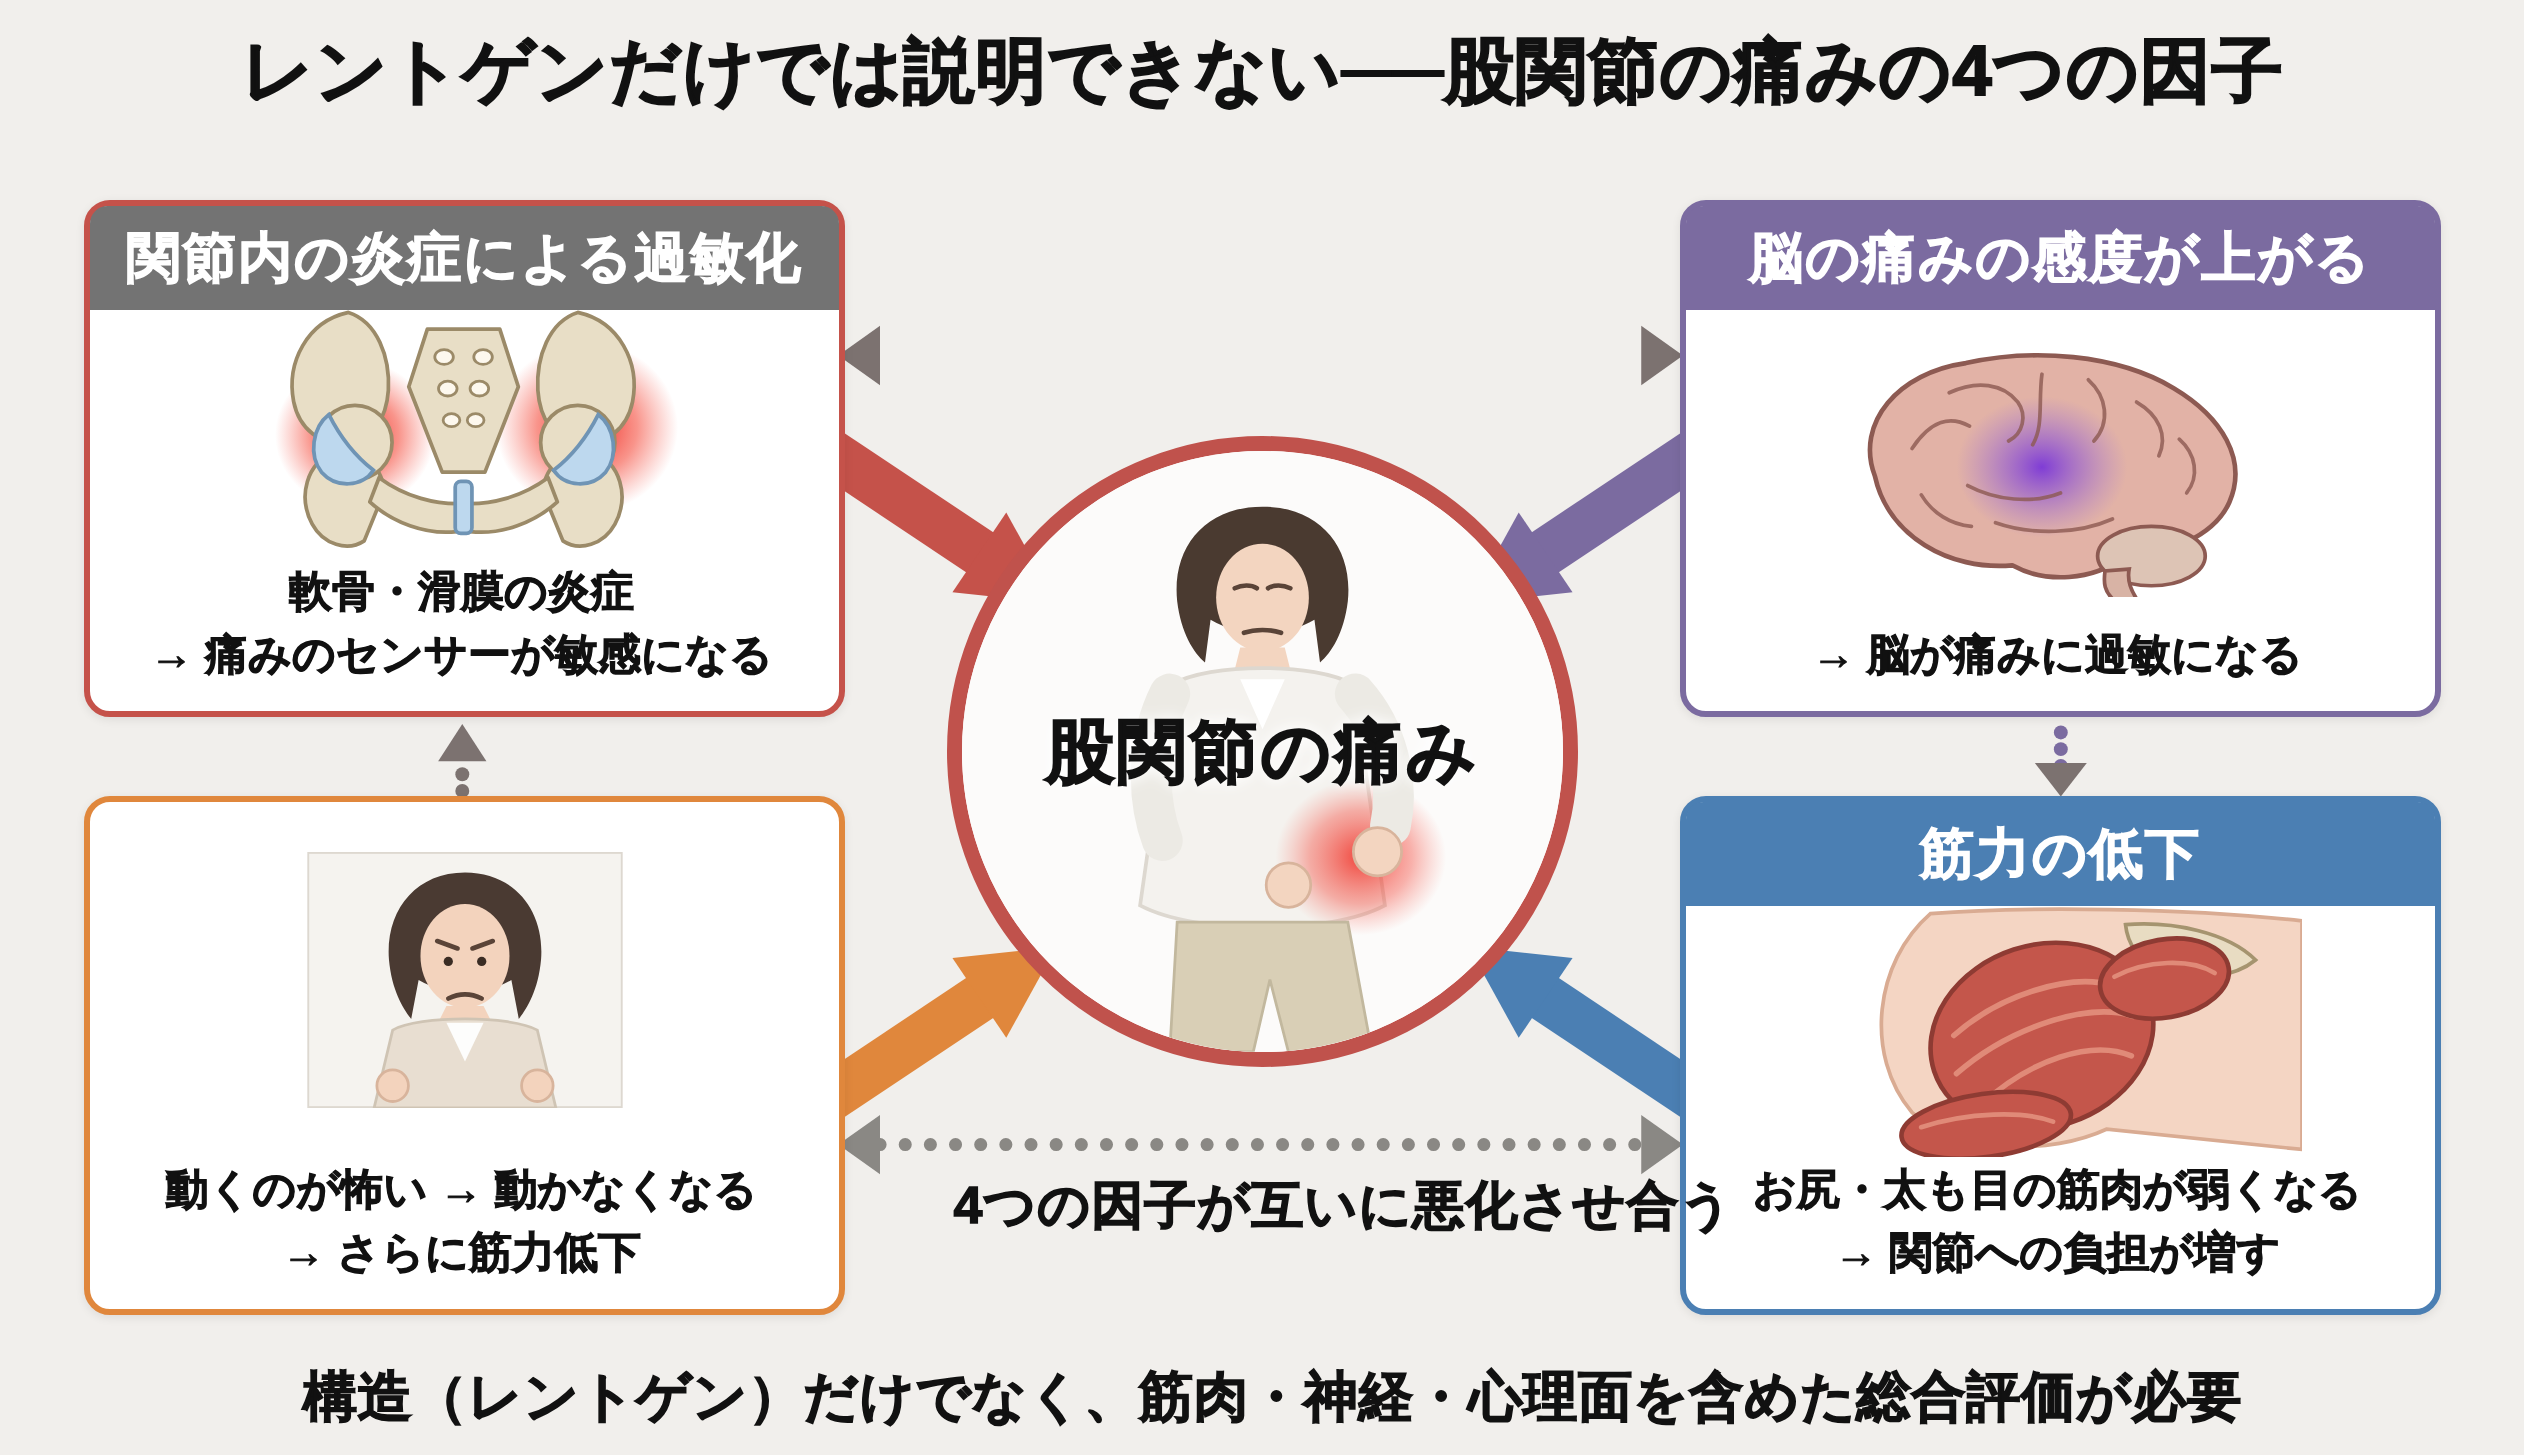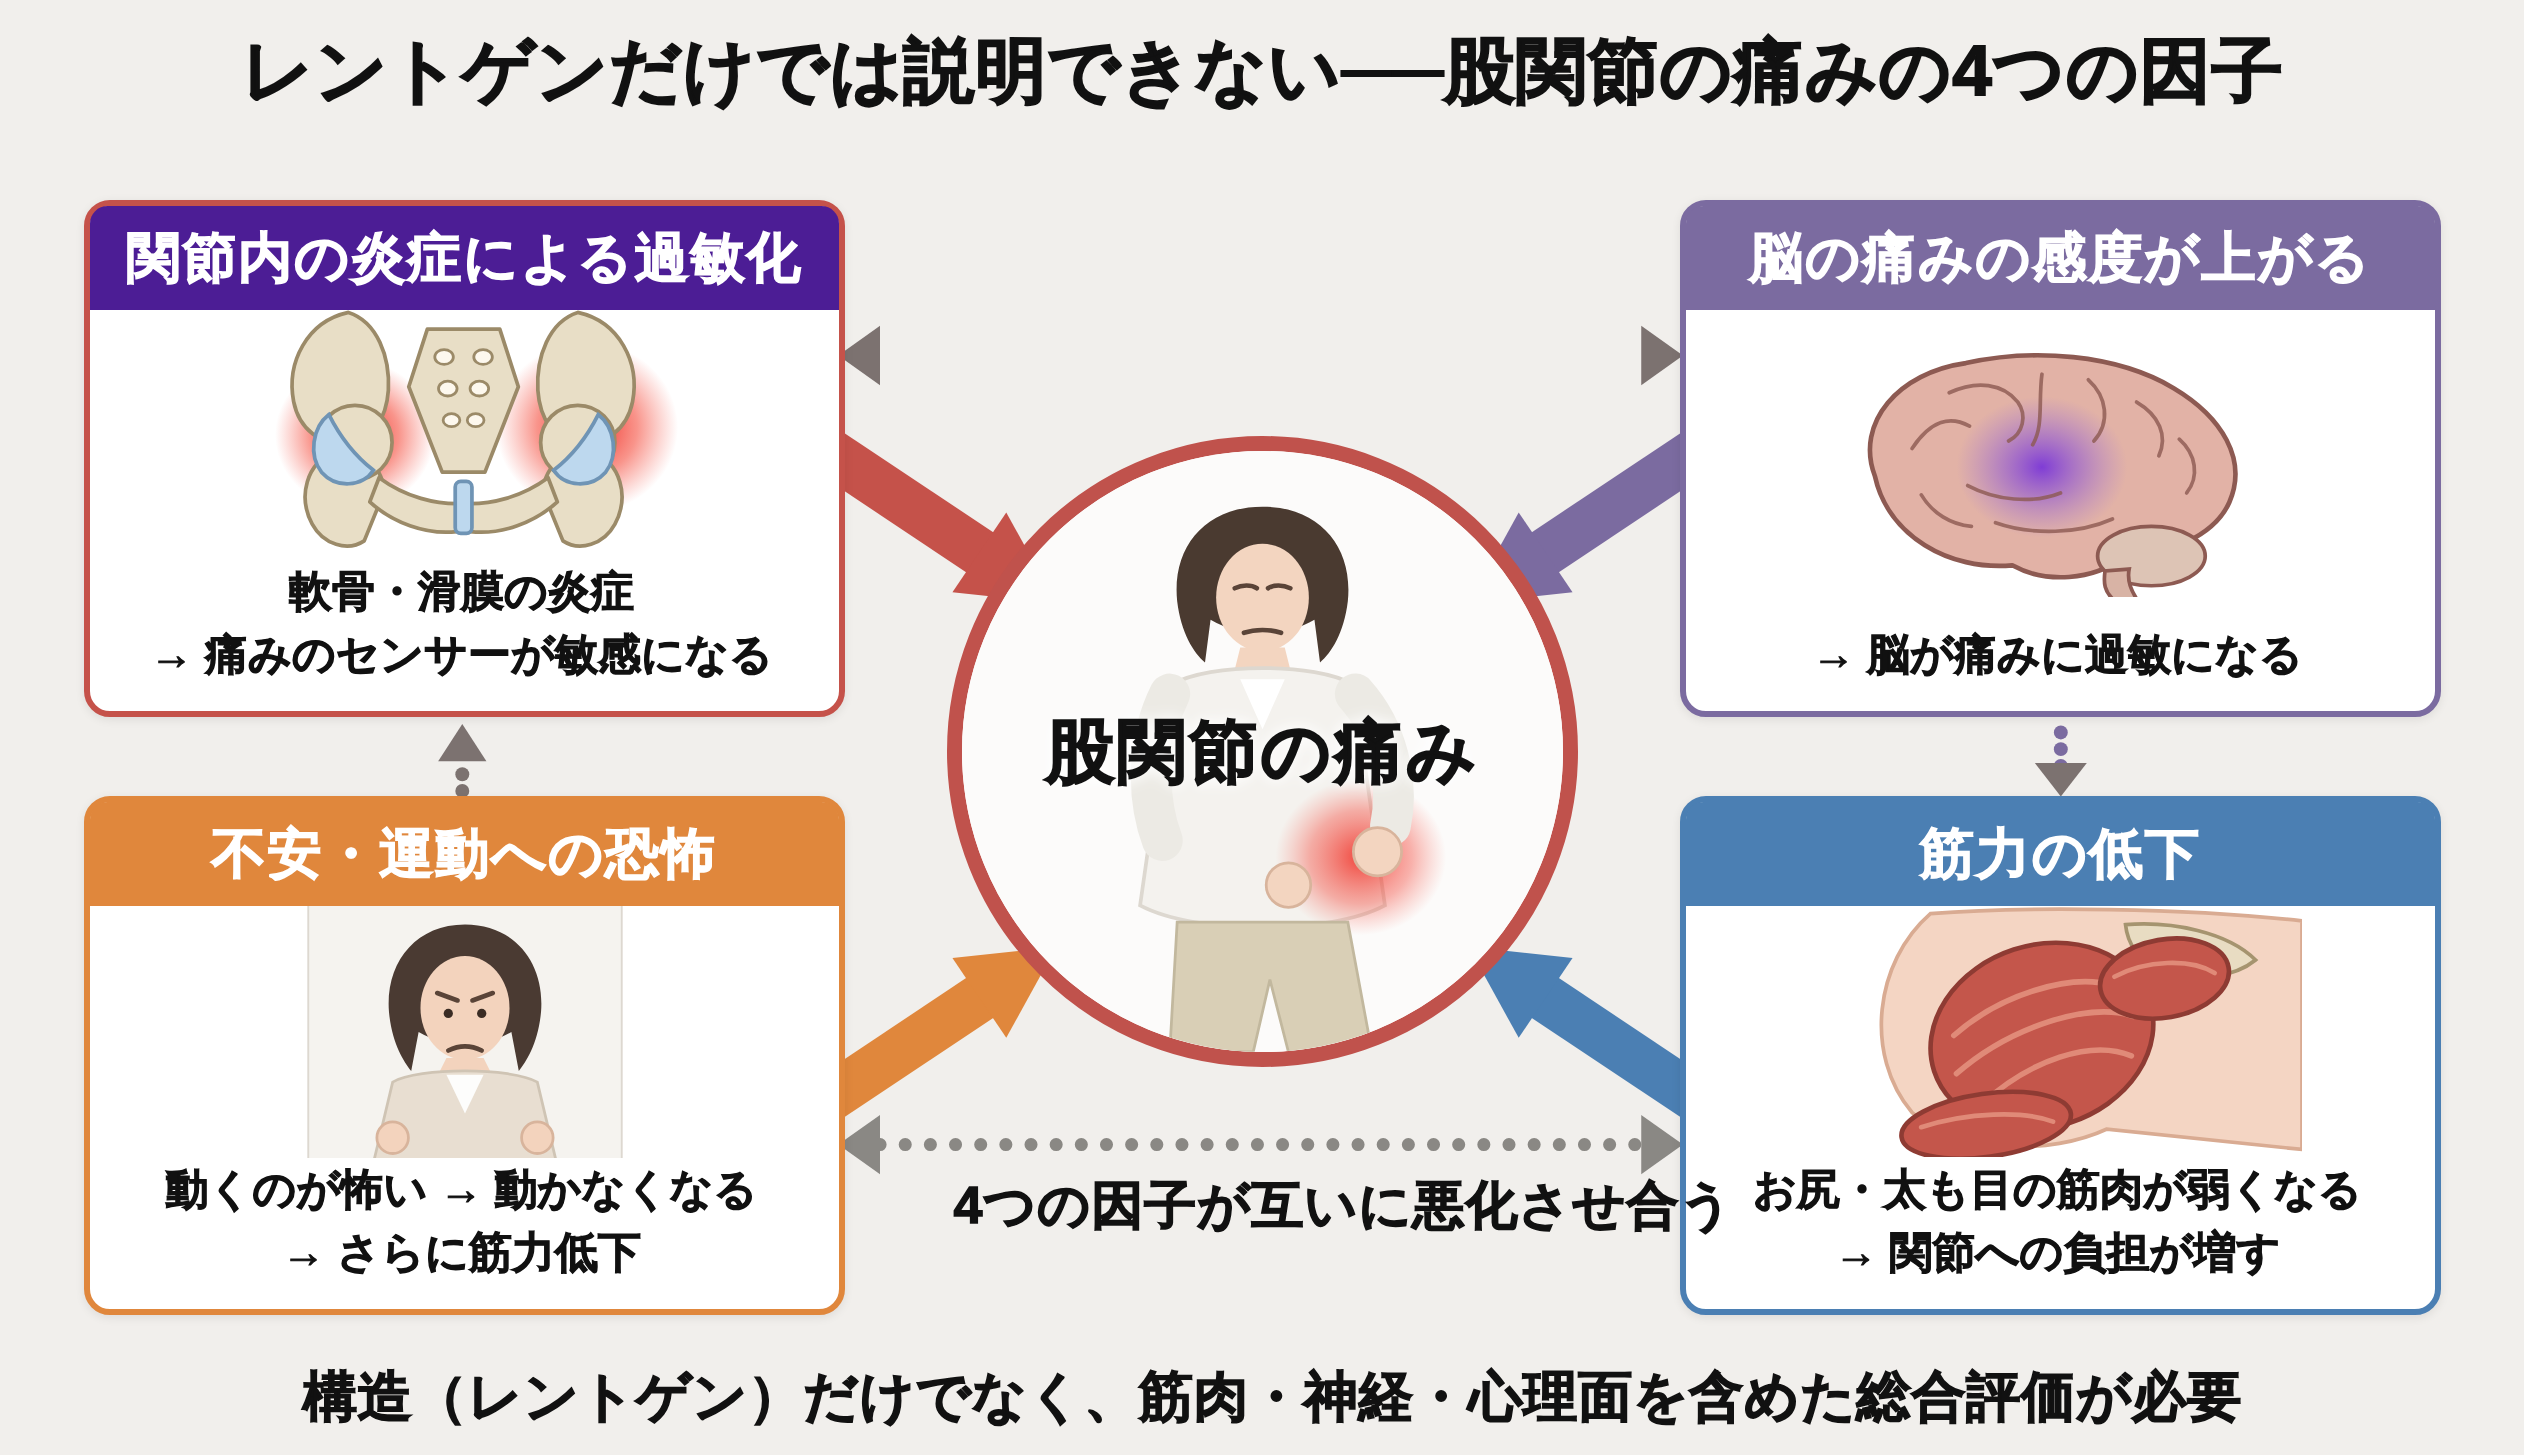--- a/index.html
+++ b/index.html
@@ -112,21 +112,21 @@
       <line x1="895" y1="1182" x2="1066" y2="1068" stroke-width="52" style="stroke: rgb(224, 135, 60);"></line>
       <polygon points="1138,1020 1026,1032 1084,1118" style="fill: rgb(224, 135, 60);"></polygon>
     </g>
     <g>
       <line x1="1825" y1="1182" x2="1654" y2="1068" stroke-width="52" style="stroke: rgb(75, 127, 179);"></line>
       <polygon points="1582,1020 1694,1032 1636,1118" style="fill: rgb(75, 127, 179);"></polygon>
     </g>
   </svg>
 
   <div class="factor-box tl" style="border-color: rgb(197, 82, 74);">
-    <div class="factor-header" style="background-color: #4c1d95;">関節内の炎症による過敏化</div>
+    <div class="factor-header" style="background-color: #737373;">関節内の炎症による過敏化</div>
     <div class="factor-illus">
       <svg width="613" height="260" viewBox="0 0 660 280">
         <defs>
           <radialGradient id="redGlow" cx="0.5" cy="0.5" r="0.5">
             <stop offset="0" stop-color="#ee1510" stop-opacity="0.95"></stop>
             <stop offset="0.55" stop-color="#f43d2c" stop-opacity="0.55"></stop>
             <stop offset="1" stop-color="#f4574a" stop-opacity="0"></stop>
           </radialGradient>
         </defs>
         <ellipse cx="212" cy="140" rx="86" ry="80" fill="url(#redGlow)"></ellipse>
@@ -190,21 +190,20 @@
           <path d="M120,170 C132,190 152,202 174,204"></path>
         </g>
       </svg>
     </div>
     <div class="factor-body">
       <div>→ 脳が痛みに過敏になる</div>
     </div>
   </div>
 
   <div class="factor-box bl" style="border-color: rgb(224, 135, 60);">
-    <div class="factor-header" style="background-color: rgb(224, 135, 60);">不安・運動への恐怖</div>
     <div class="factor-illus">
       <svg width="316" height="256" viewBox="0 0 340 276">
         <rect x="1" y="1" width="338" height="274" fill="#f5f3ef" stroke="#ddd8d0" stroke-width="2"></rect>
         <path d="M170,22 C116,22 84,64 88,116 C91,150 104,170 112,180 L120,138 C152,156 188,156 220,138 L228,180 C236,170 249,150 252,116 C256,64 224,22 170,22 Z" fill="#4a3a32"></path>
         <ellipse cx="170" cy="112" rx="48" ry="56" fill="#f3d3bd"></ellipse>
         <g fill="none" stroke="#5a4438" stroke-width="5" stroke-linecap="round">
           <path d="M140,96 L162,104"></path>
           <path d="M200,96 L178,104"></path>
           <path d="M152,158 C164,152 176,152 188,158"></path>
         </g>

